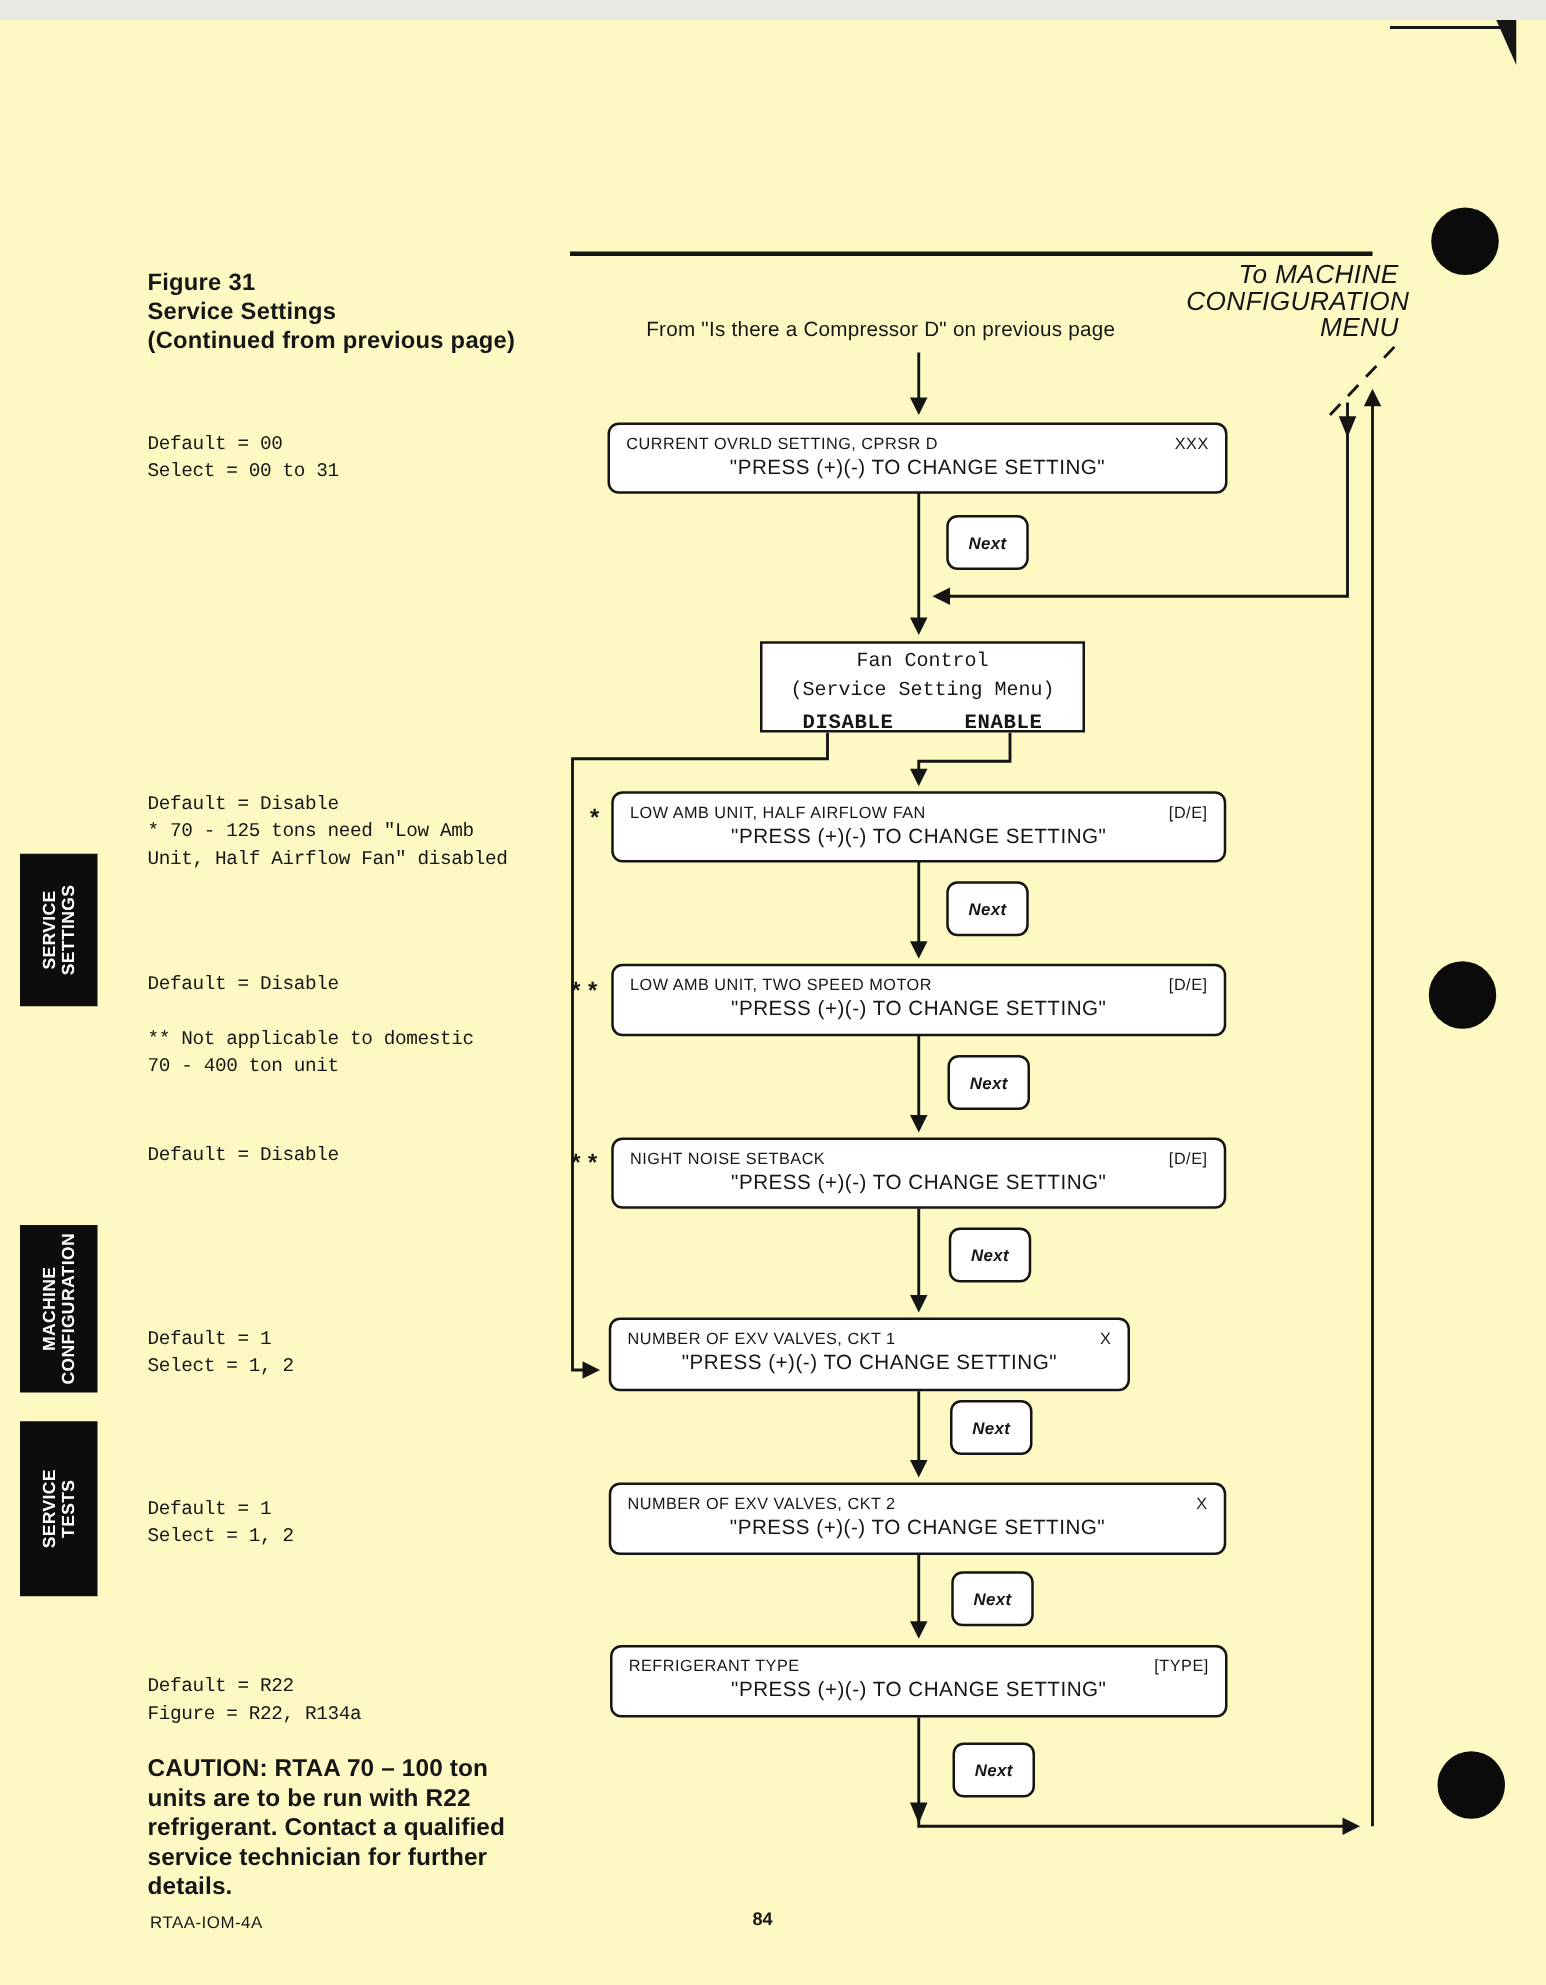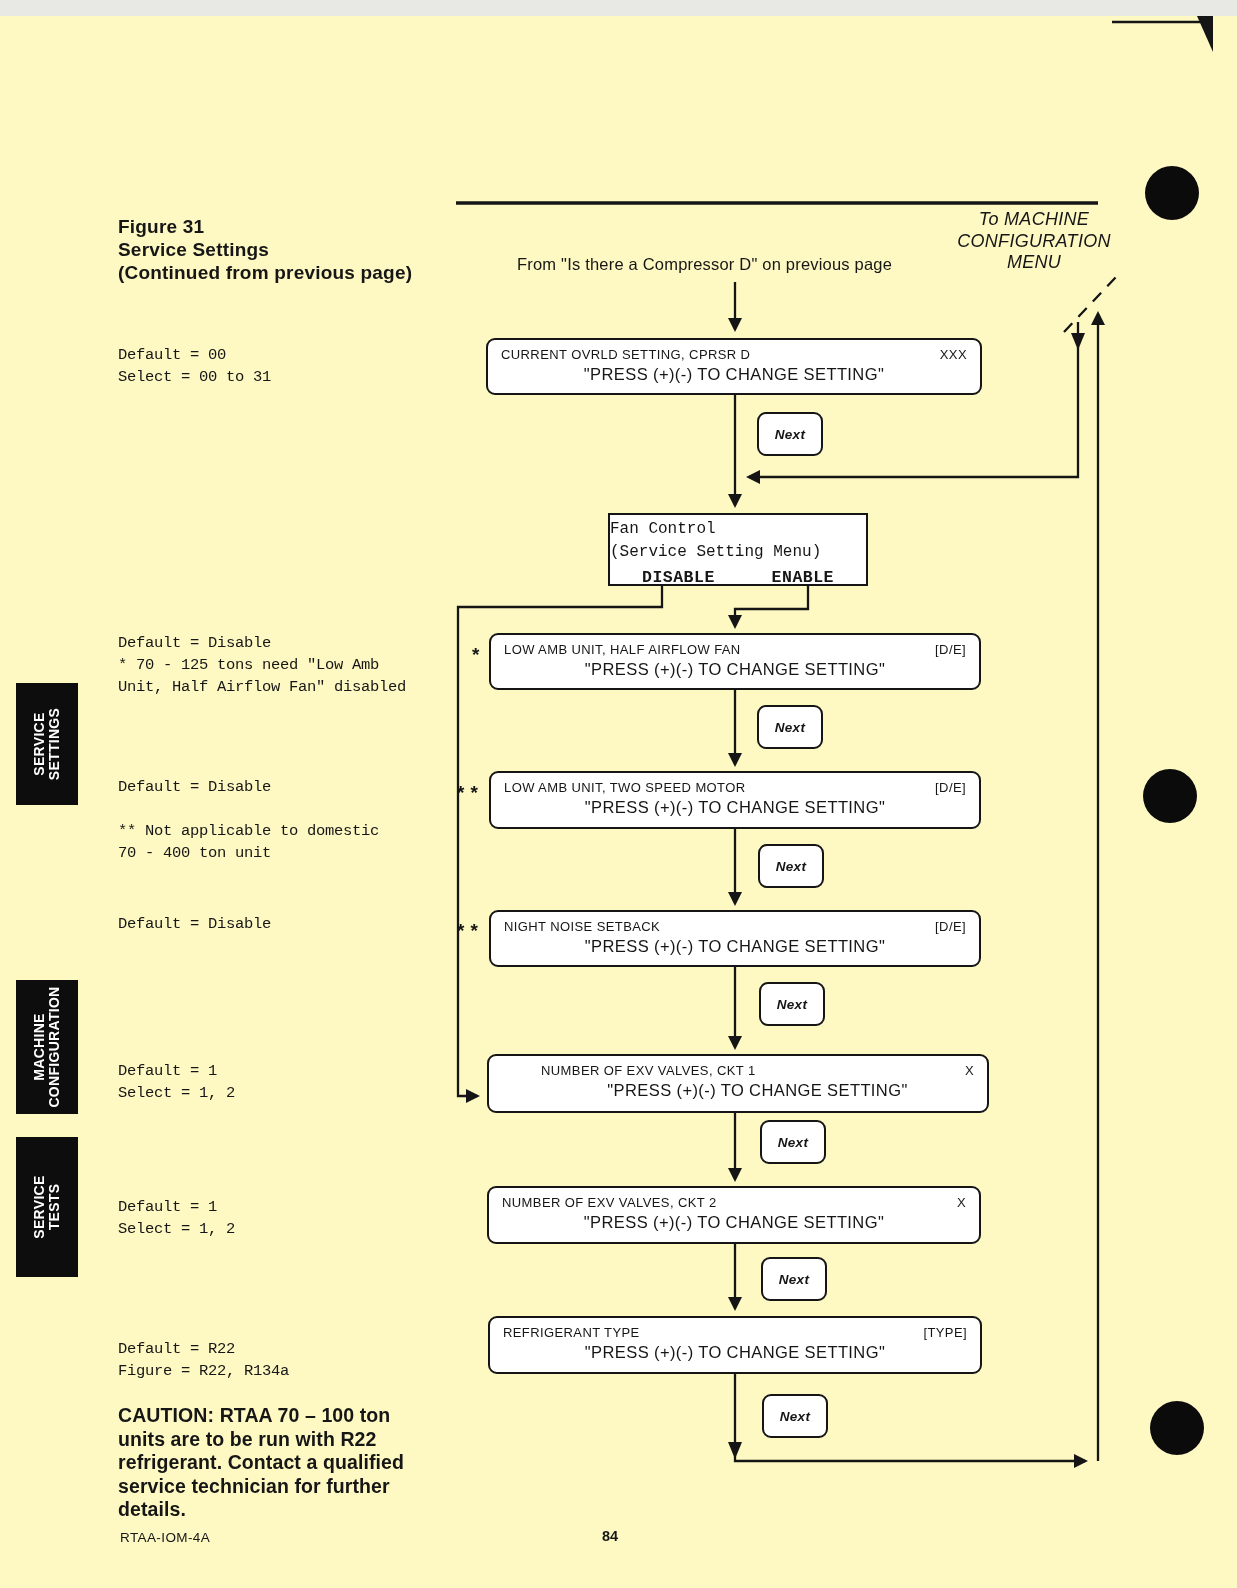--- a/index.html
+++ b/index.html
@@ -8,47 +8,47 @@
     background:#fef9c3;color:#161616;overflow:hidden;
     font-family:"Liberation Sans",sans-serif;
   }
   .abs{position:absolute;}
   .pre{white-space:pre-line;}
 
   
   .fig-title{left:118px;font-weight:bold;font-size:19px;line-height:23px;letter-spacing:.2px;}
   #figl1{top:199px;} #figl2{top:222px;} #figl3{top:245px;}
   #from-note{left:517px;top:239px;font-size:16.5px;letter-spacing:.2px;}
-  #to-menu{left:949px;top:193px;width:170px;text-align:center;font-style:italic;
-           font-size:18px;line-height:21.5px;letter-spacing:.3px;font-weight:500;}
+  #to-menu{left:949px;top:193px;width:170px;text-align:right;font-style:italic;
+           font-size:21px;line-height:21.5px;letter-spacing:.3px;font-weight:500;}
 
   
   .fbox{border:2.5px solid #151515;border-radius:9px;background:#fff;box-sizing:border-box;}
   .fbox .trow{display:flex;justify-content:space-between;padding:7px 13px 0;
               font-size:13px;letter-spacing:.4px;}
   .fbox .sub{text-align:center;font-size:16.5px;letter-spacing:.4px;padding-top:3px;}
   #b1{left:486px;top:322px;width:496px;height:57px;}
   #b3{left:489px;top:617px;width:492px;height:57px;}
   #b4{left:489px;top:755px;width:492px;height:58px;}
   #b5{left:489px;top:894px;width:492px;height:57px;}
-  #b6{left:487px;top:1038px;width:502px;height:59px;padding-left:39px;}
+  #b6{left:487px;top:1038px;width:417px;height:59px;}
   #b7{left:487px;top:1170px;width:494px;height:58px;}
   #b8{left:488px;top:1300px;width:494px;height:58px;}
 
   .marker{font-family:"Liberation Mono","DejaVu Sans Mono",monospace;
           font-weight:bold;font-size:19px;}
   #m1{left:470px;top:629px;}
   #m2{left:455px;top:767px;letter-spacing:2px;}
   #m3{left:455px;top:905px;letter-spacing:2px;}
 
   
   #fanbox{left:608px;top:497px;width:260px;height:73px;border:2.4px solid #151515;
           background:#fff;box-sizing:border-box;
           font-family:"Liberation Mono","DejaVu Sans Mono",monospace;}
-  #fanbox .t{text-align:left;font-size:16px;padding-top:5px;line-height:18px;}
+  #fanbox .t{text-align:center;font-size:16px;padding-top:5px;line-height:18px;}
   #fanbox .opts{display:flex;justify-content:space-between;padding:7px 32px 0;
                 font-size:16.5px;font-weight:bold;letter-spacing:.5px;}
 
   
   .next{width:66px;height:44px;border:2.3px solid #151515;border-radius:9px;background:#fff;
         display:flex;align-items:center;justify-content:center;box-sizing:border-box;
         font-size:13.5px;font-weight:bold;font-style:italic;letter-spacing:.3px;}
   #n1{left:757px;top:396px;} #n2{left:757px;top:689px;} #n3{left:758px;top:828px;}
   #n4{left:759px;top:966px;} #n5{left:760px;top:1104px;} #n6{left:761px;top:1241px;}
   #n7{left:762px;top:1378px;}

